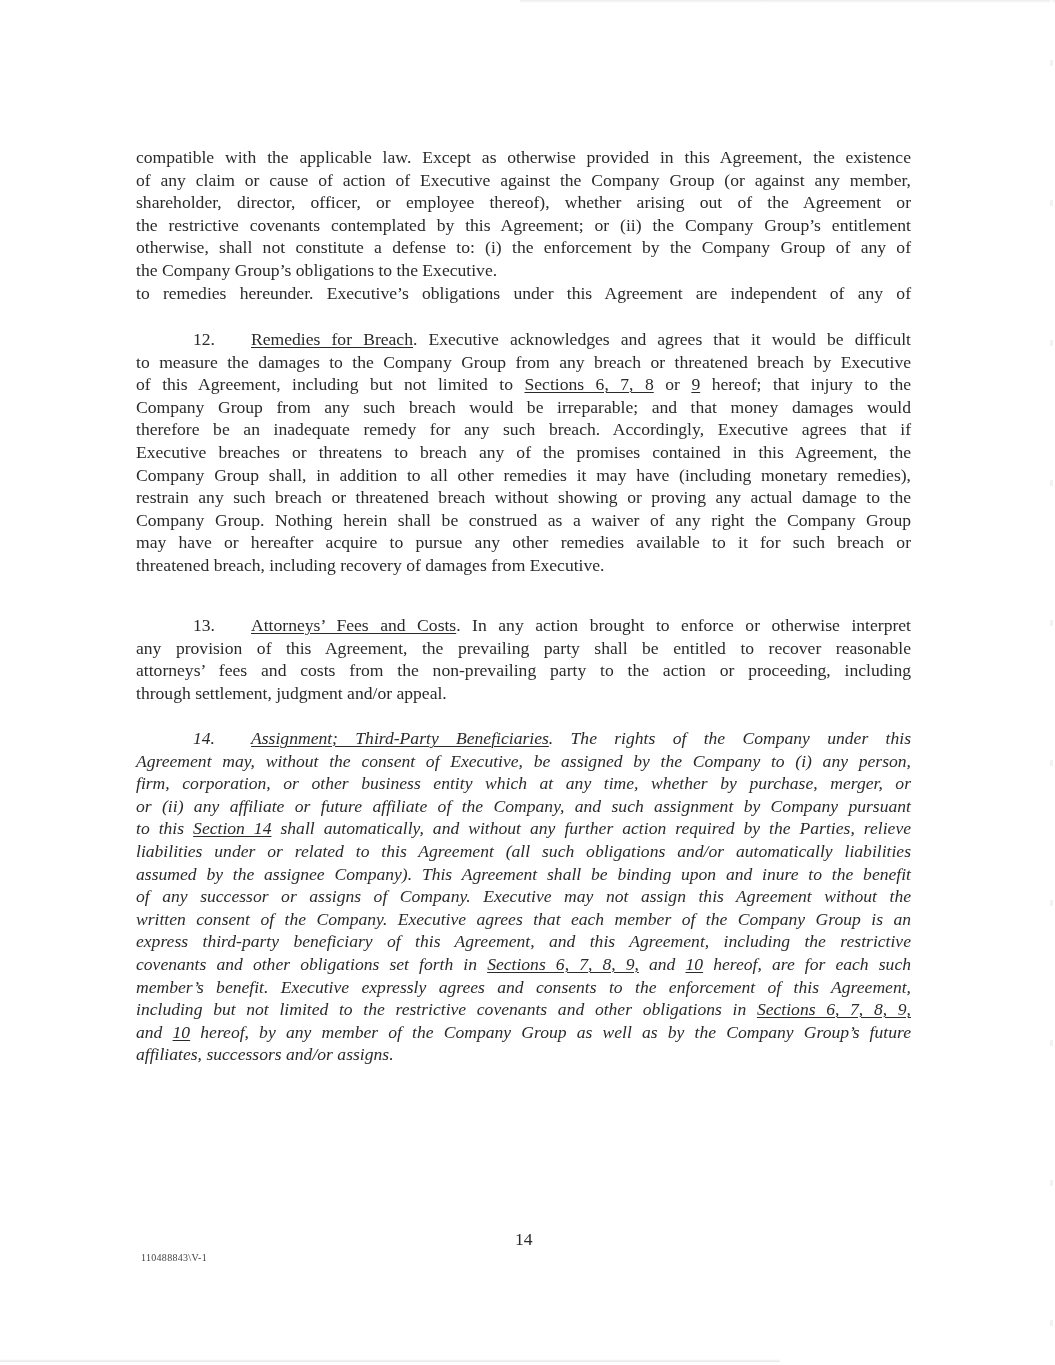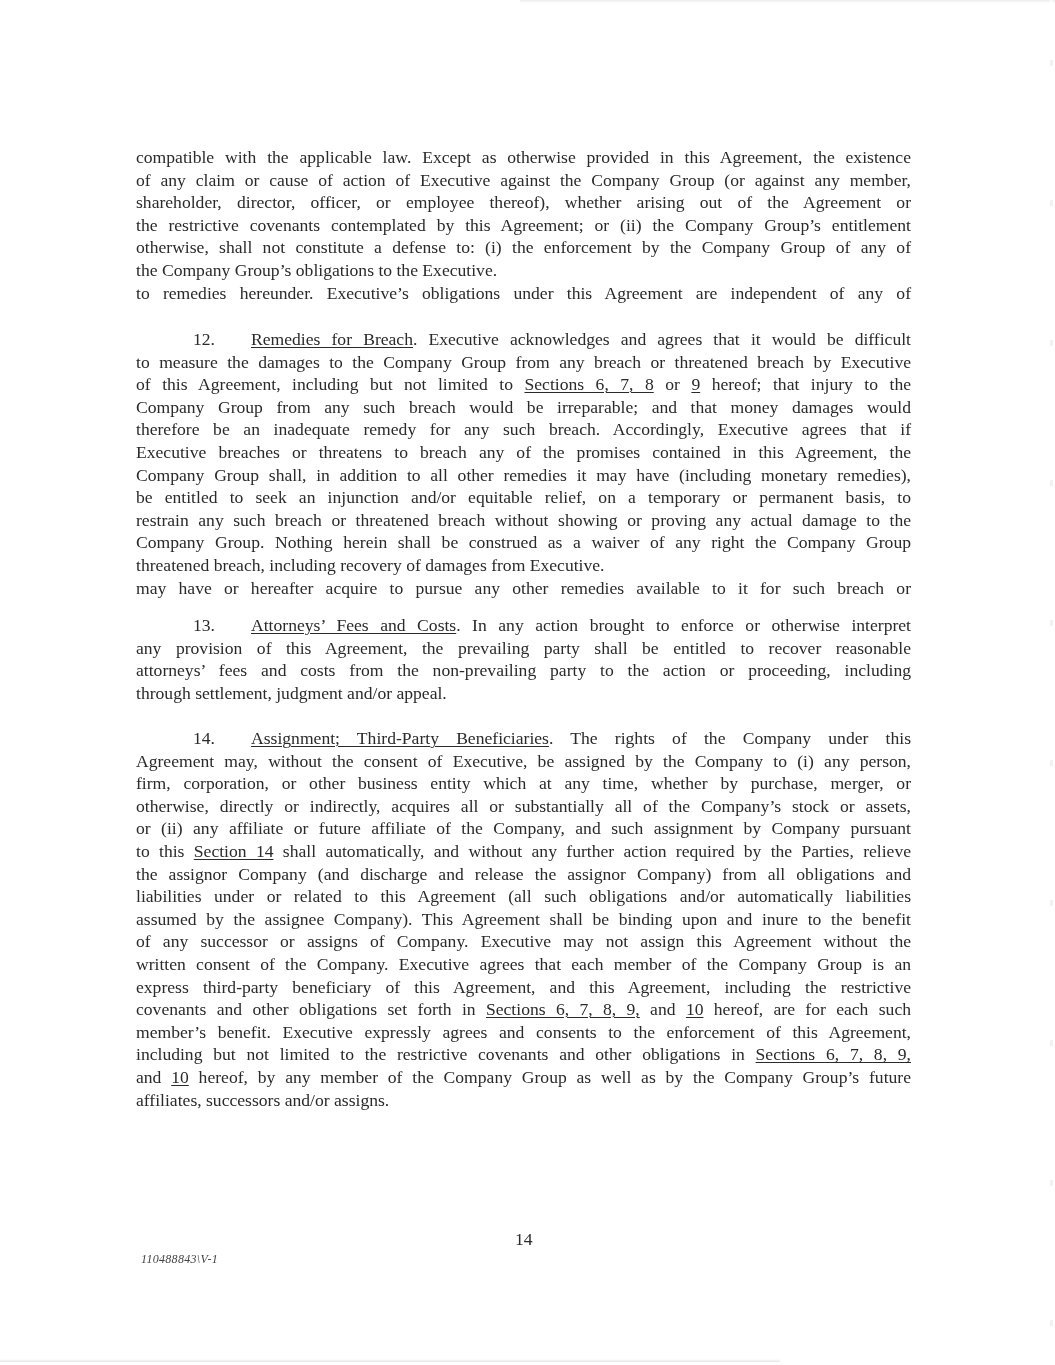--- a/index.html
+++ b/index.html
@@ -16,24 +16,24 @@
   .line {
     display: block; font-size: 17.6px; line-height: 22.6px; height: 22.6px;
     white-space: nowrap; text-align: justify; text-align-last: justify;
   }
   .line.last { text-align-last: left; }
   .num { display: inline-block; width: 58px; padding-left: 57px; }
   .u { text-decoration: underline; text-decoration-thickness: 1px; text-underline-offset: 2px; }
   #p0 { top: 146px; }
   #p12 { top: 328px; }
   #p13 { top: 614px; }
-  #p14 { top: 727px; }
+  #p14 { top: 727px; font-style: italic; }
 
   .page-number { position: absolute; left: 515px; top: 1229px; font-size: 17.6px; }
-  .doc-id { position: absolute; left: 141px; top: 1252px; font-size: 12px; letter-spacing: .3px; color: #444; font-style: italic; }
+  .doc-id { position: absolute; left: 141px; top: 1252px; font-size: 10px; letter-spacing: .3px; color: #444; }
 </style>
 </head>
 <body>
 
 <div class="page">
   <div class="scan-edge-top"></div>
   <div class="scan-edge-right"></div>
   <div class="scan-edge-bottom"></div>
 
   <div class="para" id="p0">
@@ -47,42 +47,39 @@
   </div>
 
   <div class="para" id="p12">
     <span class="line"><span class="num">12.</span><span class="u">Remedies for Breach</span><span>. Executive acknowledges and agrees that it would be difficult</span></span>
     <span class="line">to measure the damages to the Company Group from any breach or threatened breach by Executive</span>
     <span class="line"><span>of this Agreement, including but not limited to </span><span class="u">Sections 6, 7, 8</span><span> or </span><span class="u">9</span><span> hereof; that injury to the</span></span>
     <span class="line">Company Group from any such breach would be irreparable; and that money damages would</span>
     <span class="line">therefore be an inadequate remedy for any such breach.  Accordingly, Executive agrees that if</span>
     <span class="line">Executive breaches or threatens to breach any of the promises contained in this Agreement, the</span>
     <span class="line">Company Group shall, in addition to all other remedies it may have (including monetary remedies),</span>
-    <span class="line">be entitled to seek an injunction and/or equitable relief, on a temporary or permanent basis, to</span>
     <span class="line">restrain any such breach or threatened breach without showing or proving any actual damage to the</span>
     <span class="line">Company Group. Nothing herein shall be construed as a waiver of any right the Company Group</span>
+    <span class="line">may have or hereafter acquire to pursue any other remedies available to it for such breach or</span>
     <span class="line last">threatened breach, including recovery of damages from Executive.</span>
-    <span class="line">may have or hereafter acquire to pursue any other remedies available to it for such breach or</span>
   </div>
 
   <div class="para" id="p13">
     <span class="line"><span class="num">13.</span><span class="u">Attorneys’ Fees and Costs</span><span>. In any action brought to enforce or otherwise interpret</span></span>
     <span class="line">any provision of this Agreement, the prevailing party shall be entitled to recover reasonable</span>
     <span class="line">attorneys’ fees and costs from the non-prevailing party to the action or proceeding, including</span>
     <span class="line last">through settlement, judgment and/or appeal.</span>
   </div>
 
   <div class="para" id="p14">
     <span class="line"><span class="num">14.</span><span class="u">Assignment; Third-Party Beneficiaries</span><span>.  The rights of the Company under this</span></span>
     <span class="line">Agreement may, without the consent of Executive, be assigned by the Company to (i) any person,</span>
     <span class="line">firm, corporation, or other business entity which at any time, whether by purchase, merger, or</span>
-    <span class="line">otherwise, directly or indirectly, acquires all or substantially all of the Company’s stock or assets,</span>
     <span class="line">or (ii) any affiliate or future affiliate of the Company, and such assignment by Company pursuant</span>
     <span class="line"><span>to this </span><span class="u">Section 14</span><span> shall automatically, and without any further action required by the Parties, relieve</span></span>
-    <span class="line">the assignor Company (and discharge and release the assignor Company) from all obligations and</span>
     <span class="line">liabilities under or related to this Agreement (all such obligations and/or automatically liabilities</span>
     <span class="line">assumed by the assignee Company).  This Agreement shall be binding upon and inure to the benefit</span>
     <span class="line">of any successor or assigns of Company.  Executive may not assign this Agreement without the</span>
     <span class="line">written consent of the Company.  Executive agrees that each member of the Company Group is an</span>
     <span class="line">express third-party beneficiary of this Agreement, and this Agreement, including the restrictive</span>
     <span class="line"><span>covenants and other obligations set forth in </span><span class="u">Sections 6, 7, 8, 9,</span><span> and </span><span class="u">10</span><span> hereof, are for each such</span></span>
     <span class="line">member’s benefit.  Executive expressly agrees and consents to the enforcement of this Agreement,</span>
     <span class="line"><span>including but not limited to the restrictive covenants and other obligations in </span><span class="u">Sections 6, 7, 8, 9,</span></span>
     <span class="line"><span>and </span><span class="u">10</span><span> hereof, by any member of the Company Group as well as by the Company Group’s future</span></span>
     <span class="line last">affiliates, successors and/or assigns.</span>

